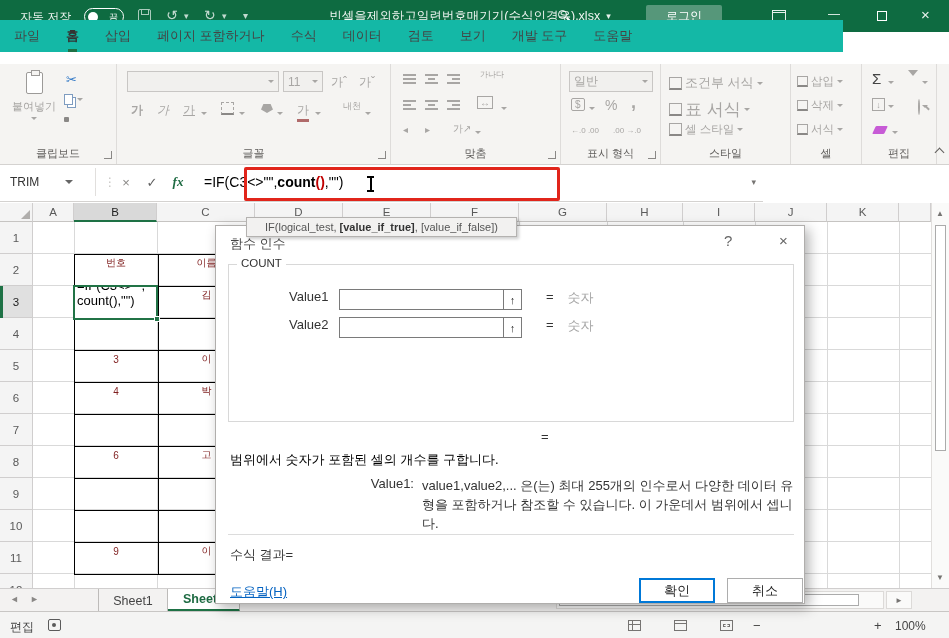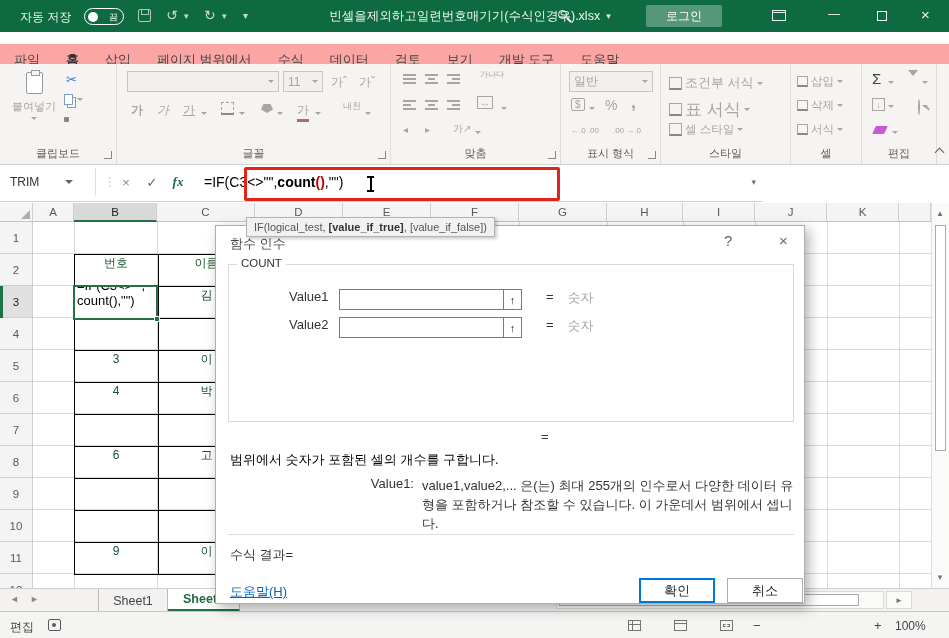--- a/index.html
+++ b/index.html
@@ -20,21 +20,21 @@
 .titlewrap{position:absolute;left:270px;top:0;width:400px;height:32px;display:flex;align-items:center;justify-content:center;gap:6px}
 .titletext{font-size:12.5px;color:#f2f7f4;white-space:nowrap}
 .lens{width:9px;height:9px;border:1.6px solid #fff;border-radius:50%;position:absolute}
 .lens:after{content:"";position:absolute;left:7px;top:8px;width:6px;height:1.6px;background:#fff;transform:rotate(45deg)}
 .login{position:absolute;left:646px;top:5px;width:76px;height:22px;background:rgba(255,255,255,.30);color:#fff;font-size:12px;display:flex;align-items:center;justify-content:center;border-radius:2px}
 .win-ic{position:absolute;left:772px;top:10px;width:14px;height:11px;border:1.3px solid rgba(255,255,255,.9)}
 .win-ic:before{content:"";position:absolute;left:0;top:1px;width:100%;height:1.3px;background:rgba(255,255,255,.9)}
 .maxbox{position:absolute;left:877px;top:11px;width:10px;height:10px;border:1.3px solid #fff}
 
 
-.tabbar{position:absolute;left:0;top:44px;width:949px;height:32px;background:#fca5a5}
+.tabbar{position:absolute;left:0;top:20px;width:843px;height:32px;background:#14b8a6}
 .tabs{position:absolute;left:14px;top:0;height:32px;display:flex;gap:26px;align-items:center}
 .rtab{font-size:13px;color:#444;white-space:nowrap;position:relative;cursor:default}
 .rtab.active{font-weight:bold;color:#333}
 .rtab.active:after{content:"";position:absolute;left:2px;right:2px;bottom:-7px;height:3px;background:#1e7145}
 .tabactions{position:absolute;right:30px;top:4px;display:flex;gap:10px}
 .actbtn{height:24px;border:1px solid #bdbbb9;background:#fff;border-radius:2px;display:flex;align-items:center;gap:5px;padding:0 10px;color:#1e6b43;font-size:13px}
 .share-ic{width:11px;height:9px;border:1.2px solid #1e6b43;border-top:none;position:relative;margin-top:3px}
 .share-ic:before{content:"↗";position:absolute;left:2px;top:-8px;font-size:9px;color:#1e6b43}
 .memo-ic{width:12px;height:9px;border:1.2px solid #1e6b43;border-radius:2px;position:relative}
 .memo-ic:after{content:"";position:absolute;left:2px;bottom:-4px;border:2.5px solid transparent;border-top-color:#1e6b43}
@@ -73,35 +73,35 @@
 .namebox{position:absolute;left:0;top:3px;width:96px;height:28px;border-right:1px solid #e1dfdd;display:flex;align-items:center;padding-left:10px;gap:26px}
 .tri-d{width:0;height:0;border:4px solid transparent;border-top-color:#666;margin-top:4px}
 .fbtn{position:absolute;top:3px;height:28px;width:24px;display:flex;align-items:center;justify-content:center;font-size:13px;color:#8a8886}
 .formulafield{position:absolute;left:192px;top:3px;right:24px;height:28px;display:flex;align-items:center;padding-left:12px;font-size:14px;color:#000;white-space:pre}
 .redbox{position:absolute;left:244px;top:167px;width:316px;height:34px;border:3px solid #e1251b;border-radius:2px;z-index:25;pointer-events:none}
 .ibeam{position:absolute;left:366px;top:176px;width:9px;height:17px;z-index:26;pointer-events:none}
 .ibeam:before{content:"";position:absolute;left:4px;top:2px;bottom:2px;width:1.5px;background:#000}
 .ibeam:after{content:"";position:absolute;left:1px;top:0;width:7px;height:1.5px;background:#000;box-shadow:0 14px 0 #000}
 
 
-.ftooltip{position:absolute;left:246px;top:217px;height:20px;background:#f2f1f0;border:1px solid #b4b2b0;box-shadow:2px 2px 3px rgba(0,0,0,.2);display:flex;align-items:center;padding:0 7px;font-size:11px;color:#555;z-index:40;white-space:pre}
+.ftooltip{position:absolute;left:246px;top:217px;height:20px;background:#f2f1f0;border:1px solid #b4b2b0;box-shadow:2px 2px 3px rgba(0,0,0,.2);display:flex;align-items:center;padding:0 18px;font-size:11px;color:#555;z-index:40;white-space:pre}
 
 
 .sheet{position:absolute;left:0;top:203px;width:931px;height:385px;background:#fff;overflow:hidden;z-index:1}
 .chead{position:absolute;top:0;height:19px;background:#f4f4f4;border-right:1px solid #d0cece;border-bottom:1px solid #c6c4c2;display:flex;align-items:center;justify-content:center;font-size:11.5px;color:#5a5a5a}
 .chead.sel{background:#d9d9d9;border-bottom:2px solid #1e7145;color:#222}
 .rhead{position:absolute;left:0;width:33px;height:32px;background:#f4f4f4;border-right:1px solid #d0cece;border-bottom:1px solid #d0cece;display:flex;align-items:center;justify-content:center;font-size:11.5px;color:#5a5a5a}
 .rhead.sel{background:#e0e0e0;color:#222}
 .corner{position:absolute;left:0;top:0;width:33px;height:19px;background:#f4f4f4;border-right:1px solid #d0cece;border-bottom:1px solid #c6c4c2}
 .corner:after{content:"";position:absolute;right:2px;bottom:2px;border-left:9px solid transparent;border-bottom:9px solid #b0aeac}
 .rowsbg{position:absolute;left:33px;top:19px;right:0;height:366px;background:repeating-linear-gradient(to bottom,transparent 0 31px,#d9d9d9 31px 32px)}
 .vline{position:absolute;top:19px;height:366px;width:1px;background:#d9d9d9}
 .dtable{position:absolute;left:74px;top:51px;width:182px;height:321px;border:1.5px solid #000;background:repeating-linear-gradient(to bottom,transparent 0 31px,#000 31px 32px)}
 .dtable .mid{position:absolute;left:83px;top:0;bottom:0;width:1px;background:#000}
-.cellv{position:absolute;height:16px;display:flex;align-items:center;justify-content:center;font-size:12px;color:#14532d;background:#fff}
+.cellv{position:absolute;height:16px;display:flex;align-items:center;justify-content:center;font-size:10px;color:#7f1d1d;background:#fff}
 .selbox{position:absolute;left:73px;top:82px;width:85px;height:35px;border:2px solid #217346;background:#fff;z-index:3}
 .selbox .handle{position:absolute;right:-4px;bottom:-4px;width:6px;height:6px;background:#217346;border:1px solid #fff}
 .editwrap{position:absolute;left:2px;top:0;right:1px;bottom:1px;overflow:hidden;font-size:13px;line-height:15px;color:#000}
 .editwrap .inner{margin-top:-9px;white-space:pre}
 .rowaccent{position:absolute;left:0;top:83px;width:2.5px;height:32px;background:#1e7145;z-index:4}
 
 
 .vscroll{position:absolute;left:931px;top:203px;width:18px;height:385px;background:#fafaf9;border-left:1px solid #e1dfdd;z-index:2}
 .vthumb{position:absolute;left:3px;top:22px;width:11px;height:226px;background:#fff;border:1px solid #ababab}
 .scar{position:absolute;left:4px;font-size:8px;color:#767472}
@@ -165,21 +165,21 @@
     <span class="tb-txt" style="left:828px;top:7px">—</span>
     <span class="maxbox"></span>
     <span class="tb-txt" style="left:921px;top:6px;font-size:15px">×</span>
   </div>
 
   <div class="tabbar">
     <div class="tabs">
       <span class="rtab">파일</span>
       <span class="rtab active">홈</span>
       <span class="rtab">삽입</span>
-      <span class="rtab">페이지 범위에서</span>
+      <span class="rtab">페이지 포함하거나</span>
       <span class="rtab">수식</span>
       <span class="rtab">데이터</span>
       <span class="rtab">검토</span>
       <span class="rtab">보기</span>
       <span class="rtab">개발 도구</span>
       <span class="rtab">도움말</span>
     </div>
   </div>
 
   <div class="ribbon">

